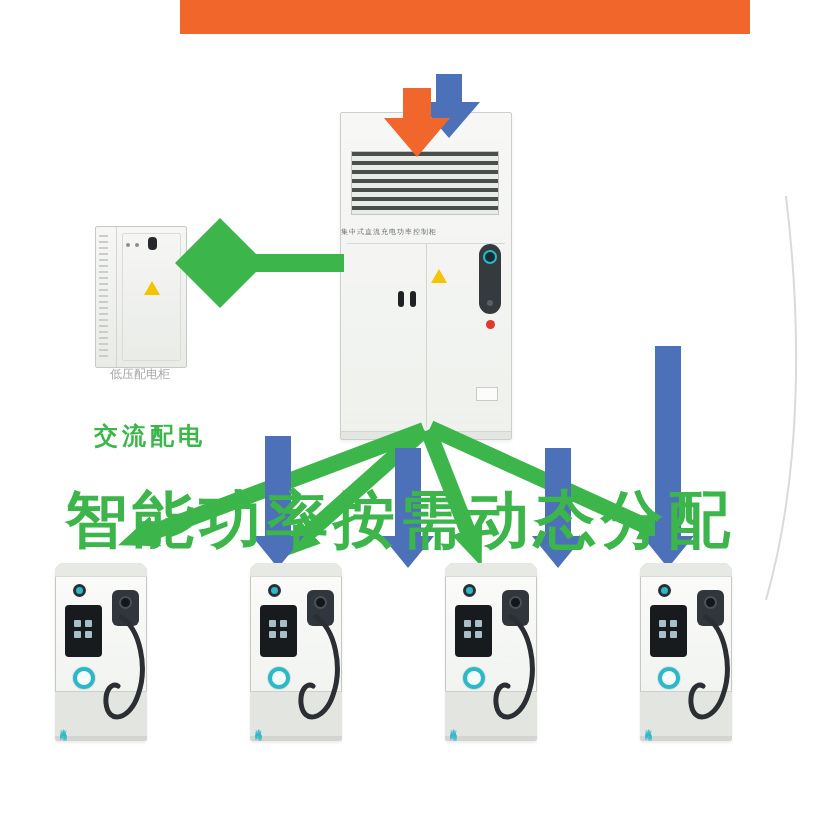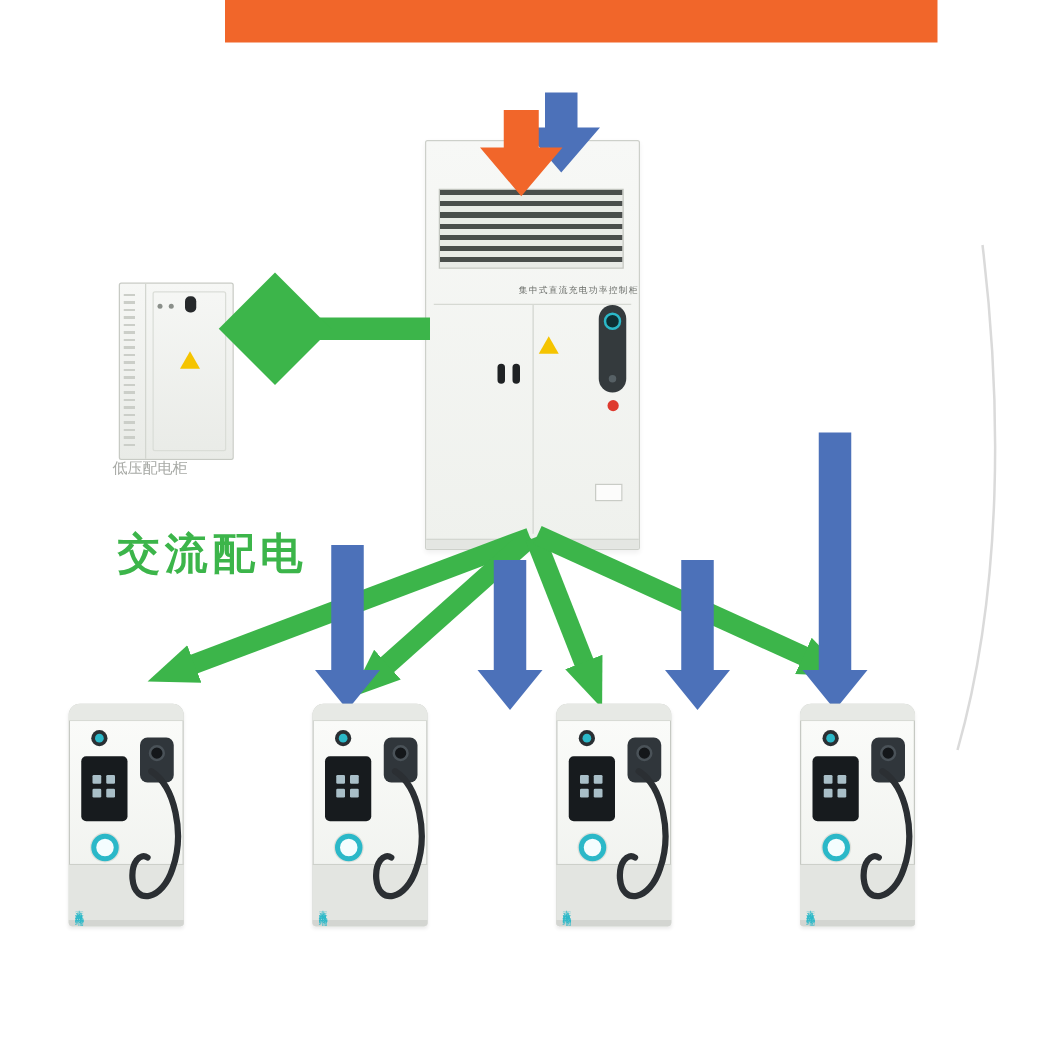--- a/index.html
+++ b/index.html
@@ -18,33 +18,33 @@
              background:repeating-linear-gradient(180deg,#CBCEC8 0 2px,transparent 2px 6px);}
   .cab-small .seam{position:absolute;left:20px;top:0;bottom:0;width:1px;background:#D3D6D0;}
   .cab-small .door{position:absolute;left:26px;top:6px;right:5px;bottom:6px;border:1px solid #DADDD7;border-radius:2px;}
   .cab-small .knob{position:absolute;left:52px;top:10px;width:9px;height:13px;background:#26292B;border-radius:4px;}
   .cab-small .lights{position:absolute;left:30px;top:16px;display:flex;gap:5px;}
   .cab-small .lights i{width:4px;height:4px;border-radius:50%;background:#8A8F8A;}
 
   .warn{position:absolute;width:0;height:0;border-left:8px solid transparent;
         border-right:8px solid transparent;border-bottom:14px solid #F5C400;}
 
-  .label-gray{position:absolute;left:90px;top:366px;width:100px;text-align:left;font-size:12px;color:#A7A9A5;}
-  .caption-green-small{position:absolute;left:94px;top:420px;font-size:34px;font-weight:bold;
+  .label-gray{position:absolute;left:90px;top:366px;width:100px;text-align:center;font-size:12px;color:#A7A9A5;}
+  .caption-green-small{position:absolute;left:94px;top:420px;font-size:24px;font-weight:bold;
         color:#3CB54A;letter-spacing:4px;white-space:nowrap;}
   .caption-green-big{position:absolute;left:20px;top:478px;width:760px;text-align:center;font-size:62px;
         font-weight:bold;color:#3CB54A;letter-spacing:5px;white-space:nowrap;}
 
   
   .cab-main{position:absolute;left:340px;top:112px;width:170px;height:326px;
             background:linear-gradient(180deg,#F7F8F6,#EFF1ED);border:1px solid #CDD0CA;
             border-radius:2px;box-shadow:0 2px 4px rgba(0,0,0,.06);}
   .cab-main .grille{position:absolute;left:10px;top:38px;width:148px;height:64px;border:1px solid #C2C5BF;
             background:repeating-linear-gradient(180deg,#4A4E4C 0 4px,#E9EBE7 4px 9px);box-sizing:border-box;}
-  .cab-main .name{position:absolute;left:0;top:114px;width:100%;text-align:right;font-size:7px;
+  .cab-main .name{position:absolute;left:0;top:114px;width:100%;text-align:left;font-size:7px;
             color:#6A6D69;letter-spacing:1px;}
   .cab-main .hseam{position:absolute;left:6px;right:6px;top:130px;height:1px;background:#D6D9D3;}
   .cab-main .vseam{position:absolute;left:50%;top:131px;bottom:12px;width:1px;background:#D2D5CF;}
   .handle{position:absolute;width:6px;height:16px;background:#1F2224;border-radius:3px;}
   .panel{position:absolute;left:138px;top:131px;width:22px;height:70px;background:#343A3D;border-radius:11px;}
   .panel .cam{position:absolute;left:4px;top:6px;width:14px;height:14px;border-radius:50%;
             background:#0E2F33;border:2px solid #2BB8C8;box-sizing:border-box;}
   .panel .dot{position:absolute;left:8px;bottom:8px;width:6px;height:6px;border-radius:50%;background:#566065;}
   .estop{position:absolute;left:145px;top:207px;width:9px;height:9px;border-radius:50%;background:#DE3A2E;}
   .sticker{position:absolute;left:135px;top:274px;width:20px;height:12px;background:#FCFCFB;border:1px solid #C9CCC6;}
@@ -136,20 +136,21 @@
     <line x1="424" y1="430" x2="304" y2="537" stroke="#3CB54A" stroke-width="16" marker-end="url(#gh)"></line>
     <line x1="428" y1="430" x2="470" y2="537" stroke="#3CB54A" stroke-width="16" marker-end="url(#gh)"></line>
     <line x1="430" y1="428" x2="650" y2="528" stroke="#3CB54A" stroke-width="16" marker-end="url(#gh)"></line>
 
     <polygon points="265,436 291,436 291,536 304,536 278,568 252,536 265,536" fill="#4C71B9"></polygon>
     <polygon points="395,448 421,448 421,536 434,536 408,568 382,536 395,536" fill="#4C71B9"></polygon>
     <polygon points="545,448 571,448 571,536 584,536 558,568 532,536 545,536" fill="#4C71B9"></polygon>
     <polygon points="655,346 681,346 681,536 694,536 668,568 642,536 655,536" fill="#4C71B9"></polygon>
   </svg>
 
+  <div class="caption-green-big">智能功率按需动态分配</div>
 
   <div class="chargers">
   <div class="charger">
     <div class="body"></div>
     <div class="cap"></div>
     <span class="logo"></span>
     <div class="screen">
       <div class="icons">
             <i></i>
             <i></i>

